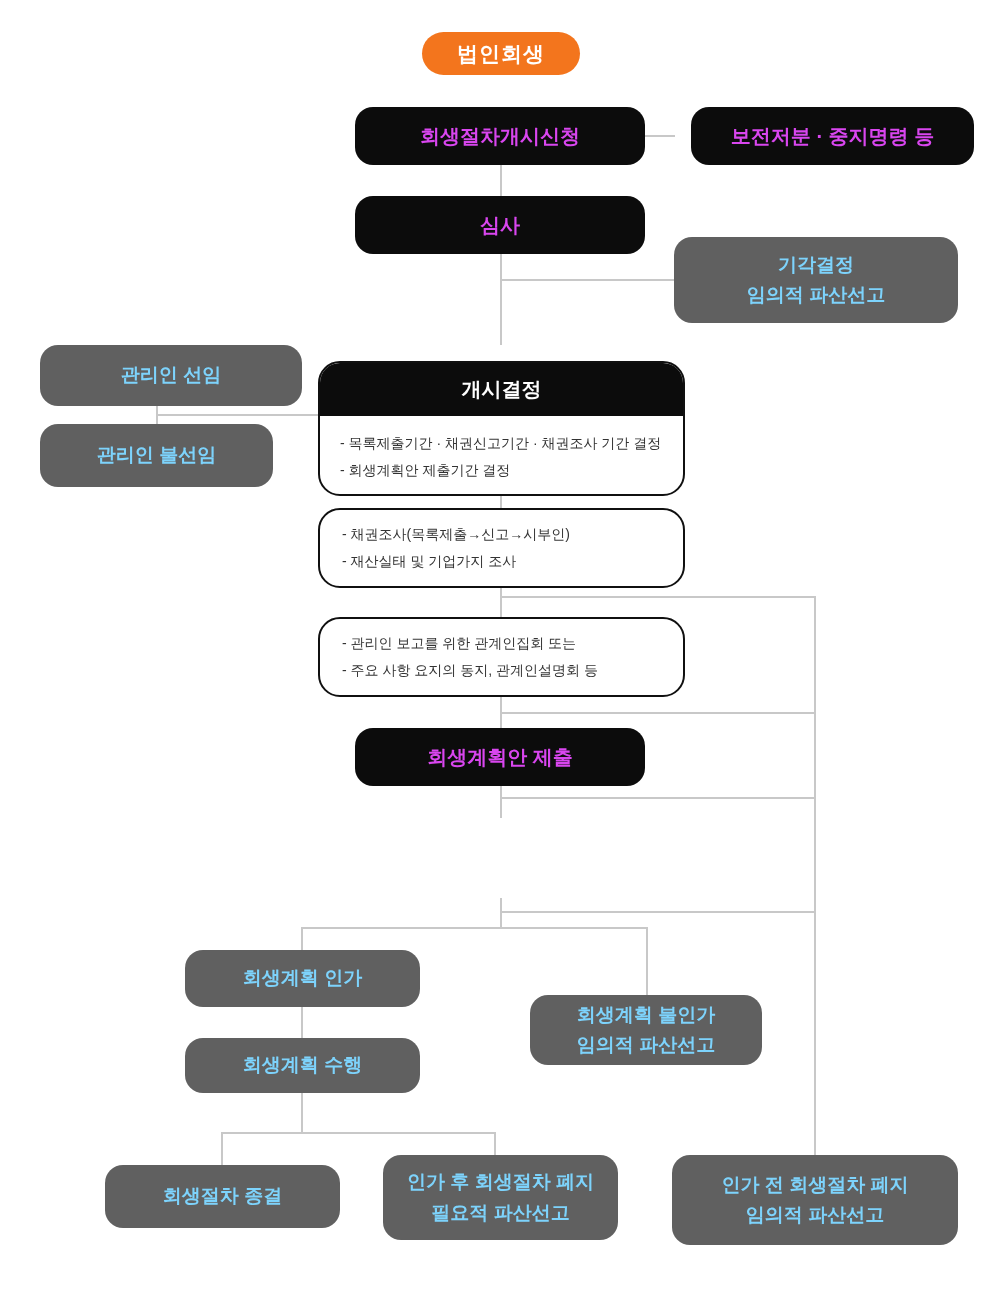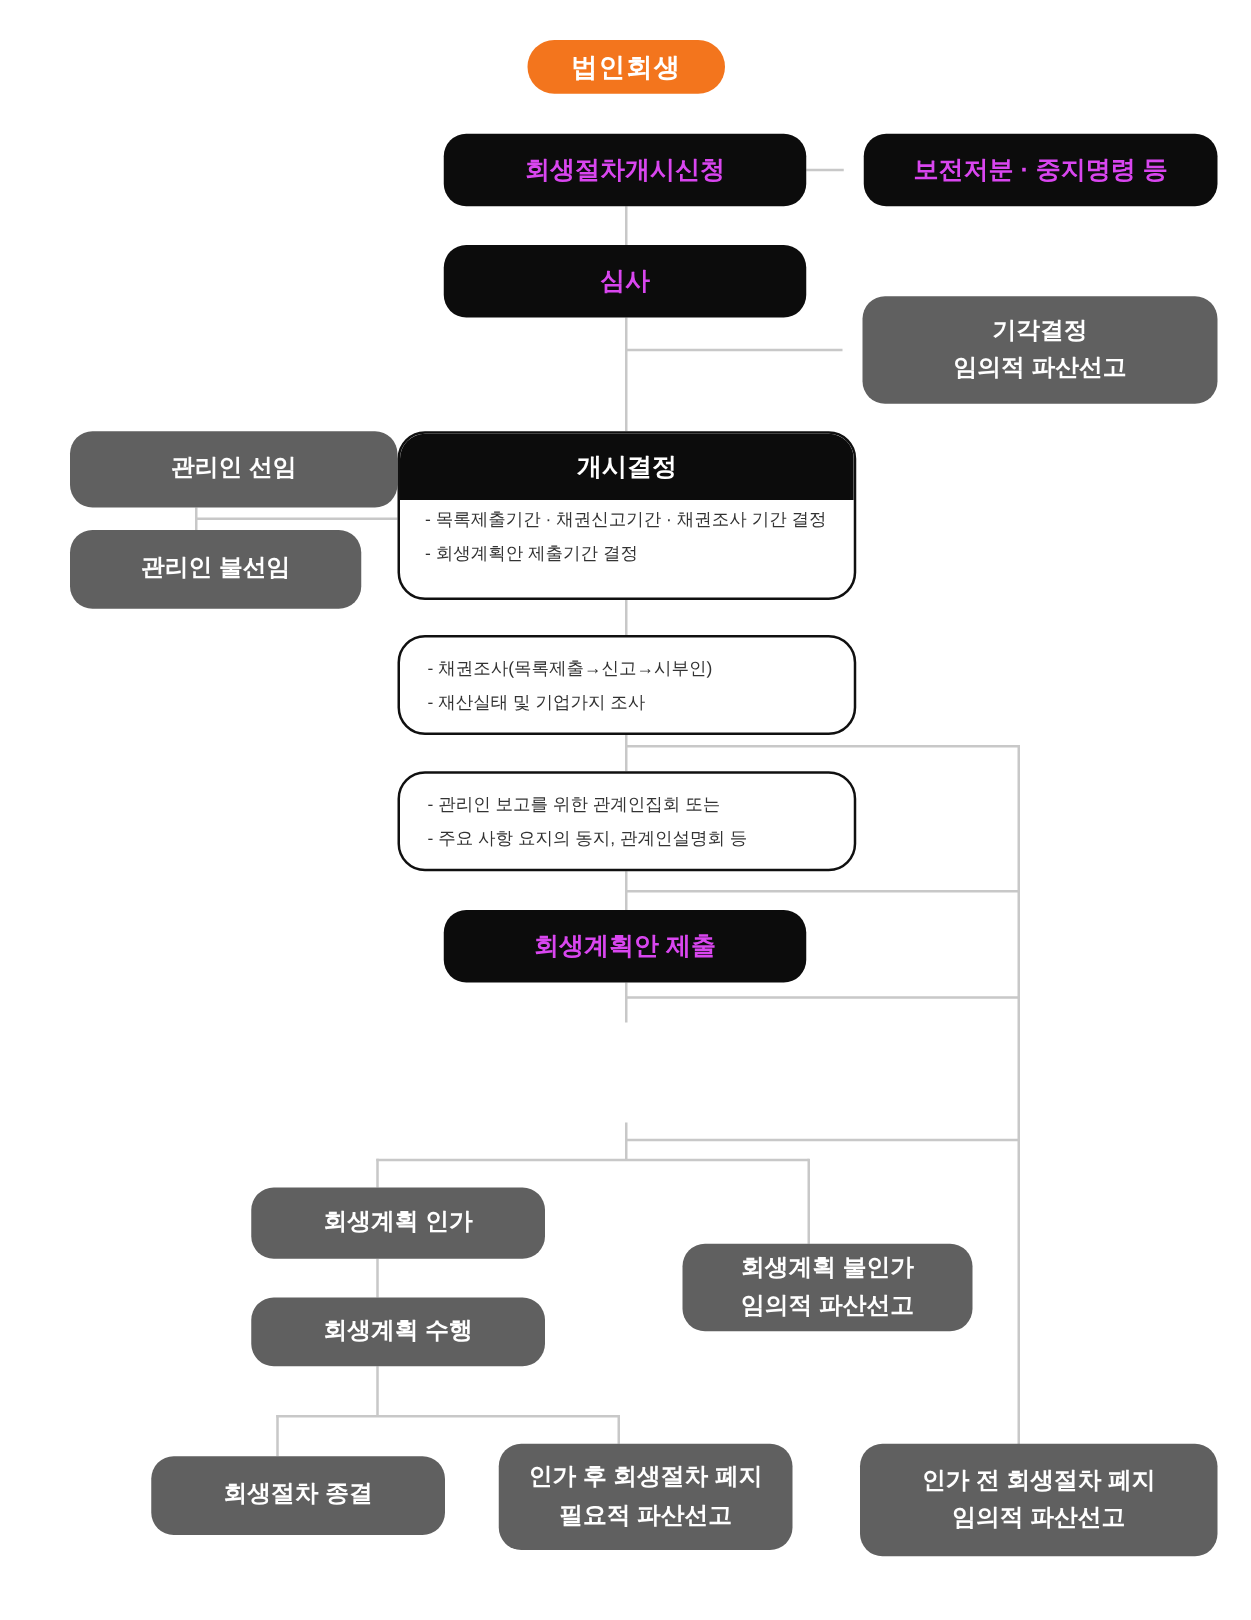--- a/index.html
+++ b/index.html
@@ -28,25 +28,24 @@
   }
   .black{
     background:var(--black);
     color:#d946ef;
     border-radius:18px;
     font-size:20px;
     line-height:1.55;
   }
   .gray{
     background:var(--gray);
-    color:#ffffff;
+    color:#7dd3fc;
     border-radius:18px;
     font-size:19px;
     line-height:1.6;
-    margin-left:16px;
   }
   .outline{
     background:#ffffff;
     border:2.5px solid #101010;
     border-radius:22px;
     color:#333333;
     font-weight:normal;
     font-size:14px;
     flex-direction:column;
     align-items:flex-start;
@@ -56,34 +55,35 @@
     line-height:1.95;
   }
   .combo{
     position:absolute;
     box-sizing:border-box;
     border:2.5px solid #101010;
     border-radius:22px;
     background:#ffffff;
     overflow:hidden;
     z-index:2;
+    margin-top:16px;
   }
   .combo .combo-head{
     background:var(--black);
     color:#ffffff;
     font-weight:bold;
     font-size:20px;
     height:53px;
     display:flex;align-items:center;justify-content:center;
   }
   .combo .combo-body{
     color:#333333;
     font-size:14px;
     line-height:1.95;
-    padding:2px 20px;
+    padding:14px 20px;
   }
   .line{position:absolute;background:var(--line);z-index:1;}
 </style>
 </head>
 <body>
 
 <div id="canvas" style="--orange: #F3751D; --black: #0C0C0C; --gray: #606060; --line: #C8C8C8;">
 
   <div class="line" style="left:645px;top:135px;width:30px;height:1.5px;"></div>
   <div class="line" style="left:500px;top:165px;width:1.5px;height:31px;"></div>

